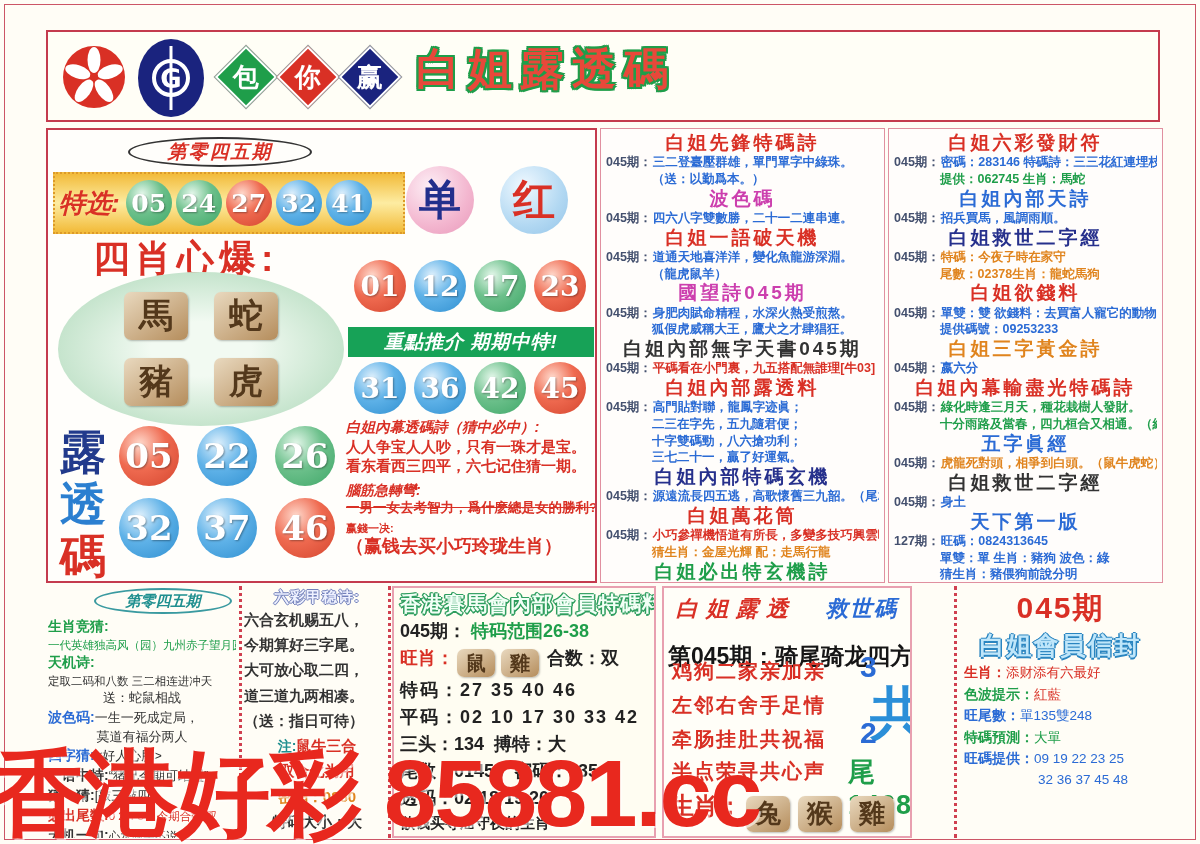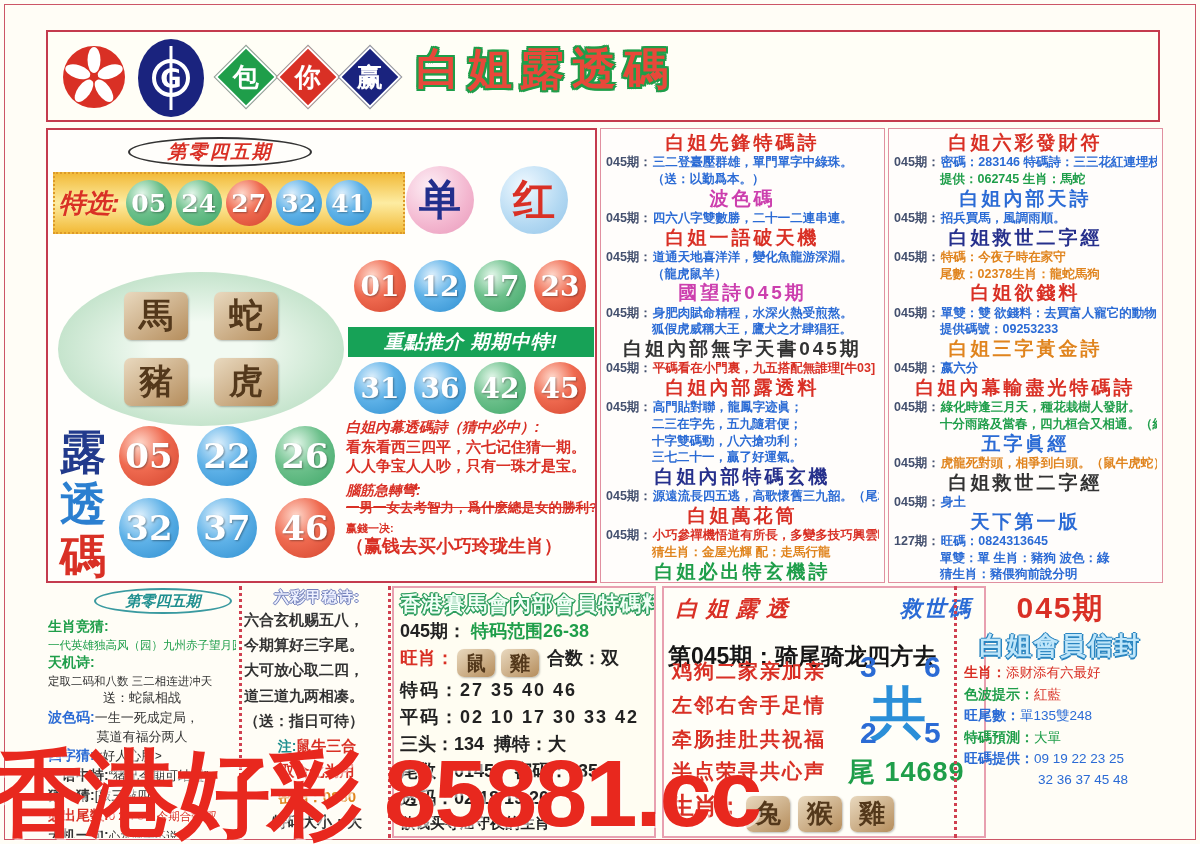--- a/index.html
+++ b/index.html
@@ -84,21 +84,21 @@
   .c-orange{color:#e0841e;} .c-navy{color:#26308c;} .c-dark{color:#333;} .c-brown{color:#a8432c;}
   .c-teal{color:#1f8f8f;} .c-olive{color:#6a7a52;}
 
   
   .bottom{position:absolute;left:46px;top:586px;width:1117px;height:252px;}
   .bpanel{position:absolute;top:0;height:252px;overflow:hidden;}
   .vdots{position:absolute;top:0;bottom:0;border-left:3px dotted #d04050;}
   .p1{left:2px;width:188px;}
   .p2{left:198px;width:146px;}
   .p3{left:346px;width:264px;border:2px solid #e8a0b0;background:#fffdf2;padding:2px 6px;}
-  .p4{left:616px;width:324px;border:2px solid #e8a0b0;background:#fffef8;}
+  .p4{left:616px;width:250px;border:2px solid #e8a0b0;background:#fffef8;}
   .p5{left:912px;width:205px;padding:2px 6px;}
   .v1{left:193px;} .v2{left:342px;} .v3{left:908px;}
 
   .bline{font-size:13px;line-height:1.42;white-space:nowrap;overflow:hidden;}
   .bline .lbl{font-weight:bold;font-size:14px;}
   .bline.ctr{text-align:center;}
   .bline.sm{font-size:11.5px;}
   .bline.ind2{padding-left:74px;}
   .p1-oval{width:138px;height:26px;margin:2px 0 3px 46px;border:2px solid #3a9aa0;border-radius:50%;
     color:#1f8f8f;font-style:italic;font-weight:bold;font-size:15px;text-align:center;line-height:22px;}
@@ -170,20 +170,21 @@
     <div class="texuan">
       <span class="texuan-label">特选:</span>
       <span class="texuan-balls"><span class="ball green">05</span><span class="ball green">24</span><span class="ball red">27</span><span class="ball blue">32</span><span class="ball blue">41</span></span>
     </div>
     <div class="bigball dan">
         <span>单</span>
       </div>
     <div class="bigball hong">
         <span>红</span>
       </div>
+    <div class="sixiao">四肖心爆:</div>
     <div class="green-ellipse">
         <span class="chip chip-lg">馬</span>
         <span class="chip chip-lg">蛇</span>
         <span class="chip chip-lg">豬</span>
         <span class="chip chip-lg">虎</span>
       </div>
     <div class="brow r1">
         <span class="ball red">01</span>
         <span class="ball blue">12</span>
         <span class="ball green">17</span>
@@ -206,22 +207,22 @@
         <span class="ball blue">22</span>
         <span class="ball green">26</span>
       </div>
     <div class="lurow lr2">
         <span class="ball blue">32</span>
         <span class="ball blue">37</span>
         <span class="ball red">46</span>
       </div>
     <div class="poem">
       <div class="pt">白姐內幕透碼詩（猜中必中）:</div>
+      <div class="pl">人人争宝人人吵，只有一珠才是宝。</div>
       <div class="pl">看东看西三四平，六七记住猜一期。</div>
-      <div class="pl">人人争宝人人吵，只有一珠才是宝。</div>
       <div class="bt">腦筋急轉彎:</div>
       <div class="strike">一男一女去考智力，爲什麽總是女的勝利?</div>
       <div class="wt">赢錢一决:</div>
       <div class="wl">（赢钱去买小巧玲珑生肖）</div>
     </div>
   </div>
 
   <div class="col mcol">
       <div class="sec-title c-red">白姐先鋒特碼詩</div>
       <div class="sec-line"><span class="lp">045期：</span><span class="c-blue">三二登臺壓群雄，單門單字中綠珠。</span></div>

